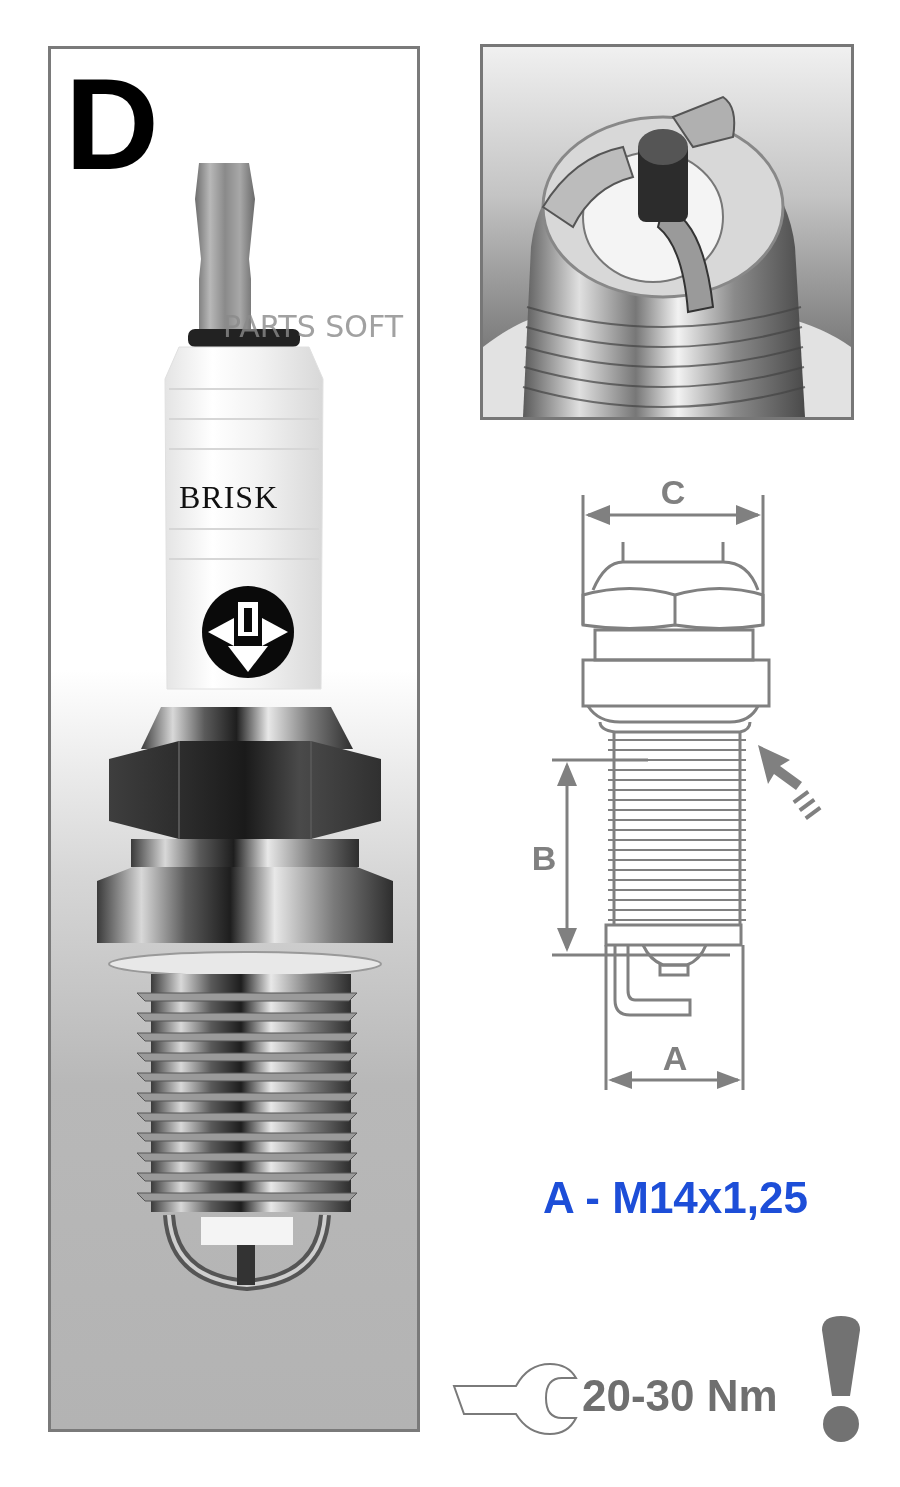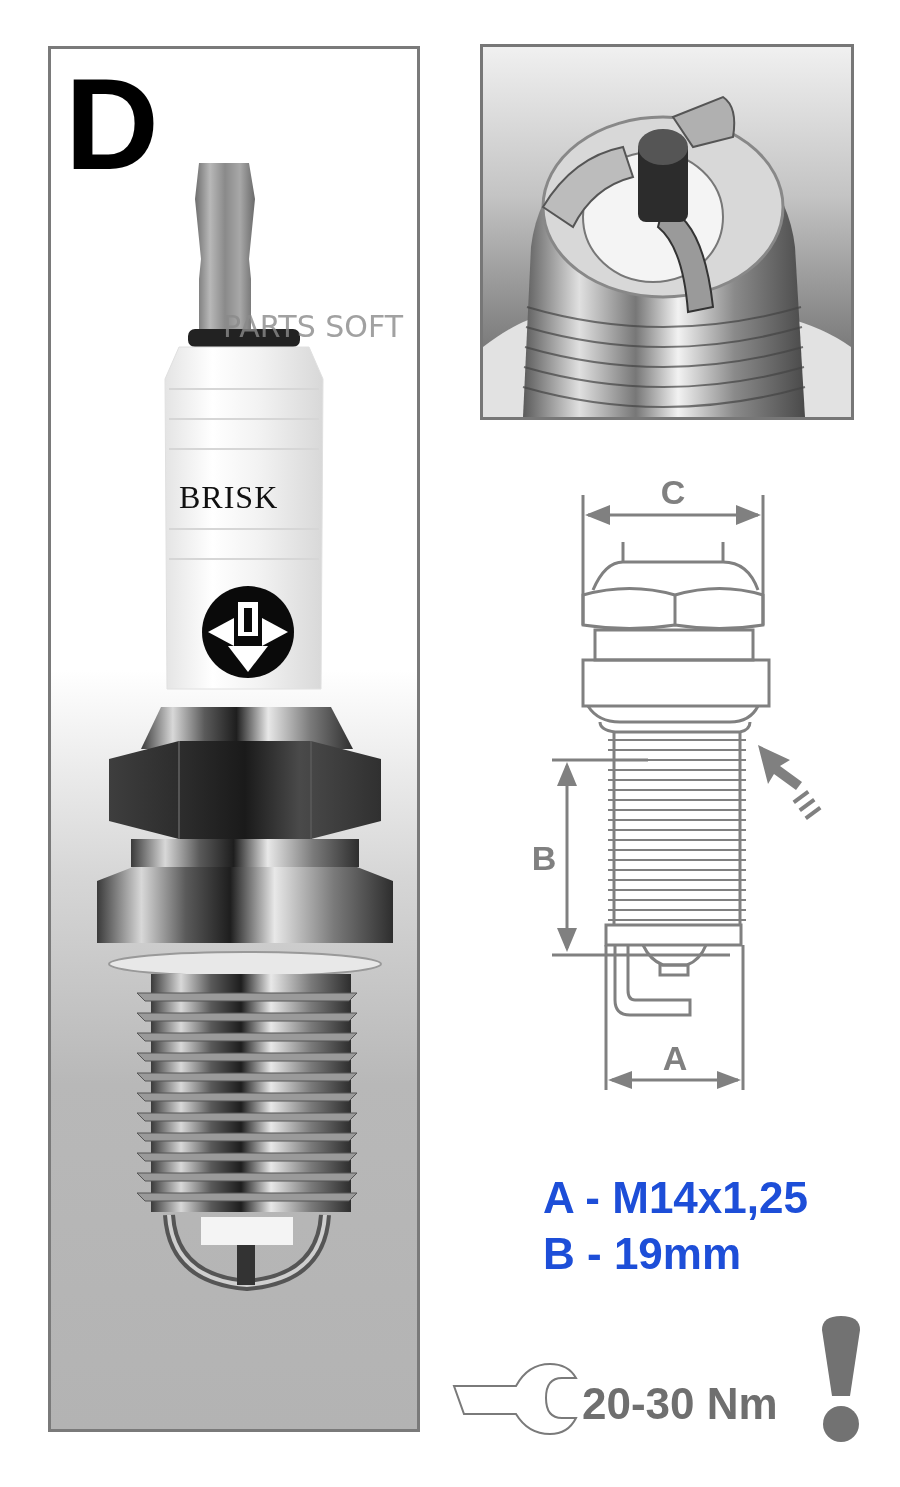--- a/index.html
+++ b/index.html
@@ -29,21 +29,21 @@
   .top-right-panel {
     position:absolute; left:480px; top:44px; width:374px; height:376px;
     border:3px solid #777; box-sizing:border-box; overflow:hidden;
     background: linear-gradient(to bottom, #f0f0f0 0%, #c4c4c4 40%, #7d7d7d 80%, #6a6a6a 100%);
   }
 
   .diagram { position:absolute; left:510px; top:460px; }
 
   .spec-lines { position:absolute; left:522px; top:1170px; color:#1d4ed8; font-weight:bold; font-size:44px; line-height:56px;margin-left:21px; }
   .spec-line { white-space:nowrap; }
-  .torque { position:absolute; left:582px; top:1374px; color:#6f6f6f; font-weight:bold; font-size:44px; line-height:1; white-space:nowrap;margin-top:8px; }
+  .torque { position:absolute; left:582px; top:1374px; color:#6f6f6f; font-weight:bold; font-size:44px; line-height:1; white-space:nowrap; }
   .wrench { position:absolute; left:450px; top:1356px; }
   .exclaim { position:absolute; left:818px; top:1316px; }
 </style>
 </head>
 <body>
 
 <div class="left-panel">
   <div class="letter-d">D</div>
 
   <svg class="plug-svg" width="372" height="1386" viewBox="0 0 372 1386">
@@ -247,21 +247,20 @@
     </g>
 
     <text x="163" y="44" text-anchor="middle" font-family="Liberation Sans, sans-serif" font-weight="bold" font-size="34" fill="#808080">C</text>
     <text x="34" y="410" text-anchor="middle" font-family="Liberation Sans, sans-serif" font-weight="bold" font-size="34" fill="#808080">B</text>
     <text x="165" y="610" text-anchor="middle" font-family="Liberation Sans, sans-serif" font-weight="bold" font-size="34" fill="#808080">A</text>
   </svg>
 </div>
 
 <div class="spec-lines">
   <div class="spec-line">A - M14x1,25</div>
-  <div class="spec-line">B - 19mm</div>
 </div>
 
 <svg class="wrench" width="130" height="84" viewBox="0 0 130 84">
   <path d="M4 30 L66 30 Q78 8 100 8 Q118 8 126 22 L112 22 Q96 22 96 42 Q96 62 112 62 L126 62 Q118 78 100 78 Q78 78 66 58 L14 58 Z" fill="none" stroke="#7a7a7a" stroke-width="2"></path>
 </svg>
 <div class="torque">20-30 Nm</div>
 <svg class="exclaim" width="46" height="130" viewBox="0 0 46 130">
   <path d="M4 14 Q4 0 23 0 Q42 0 42 14 L32 80 L14 80 Z" fill="#727272"></path>
   <circle cx="23" cy="108" r="18" fill="#727272"></circle>
 </svg>

